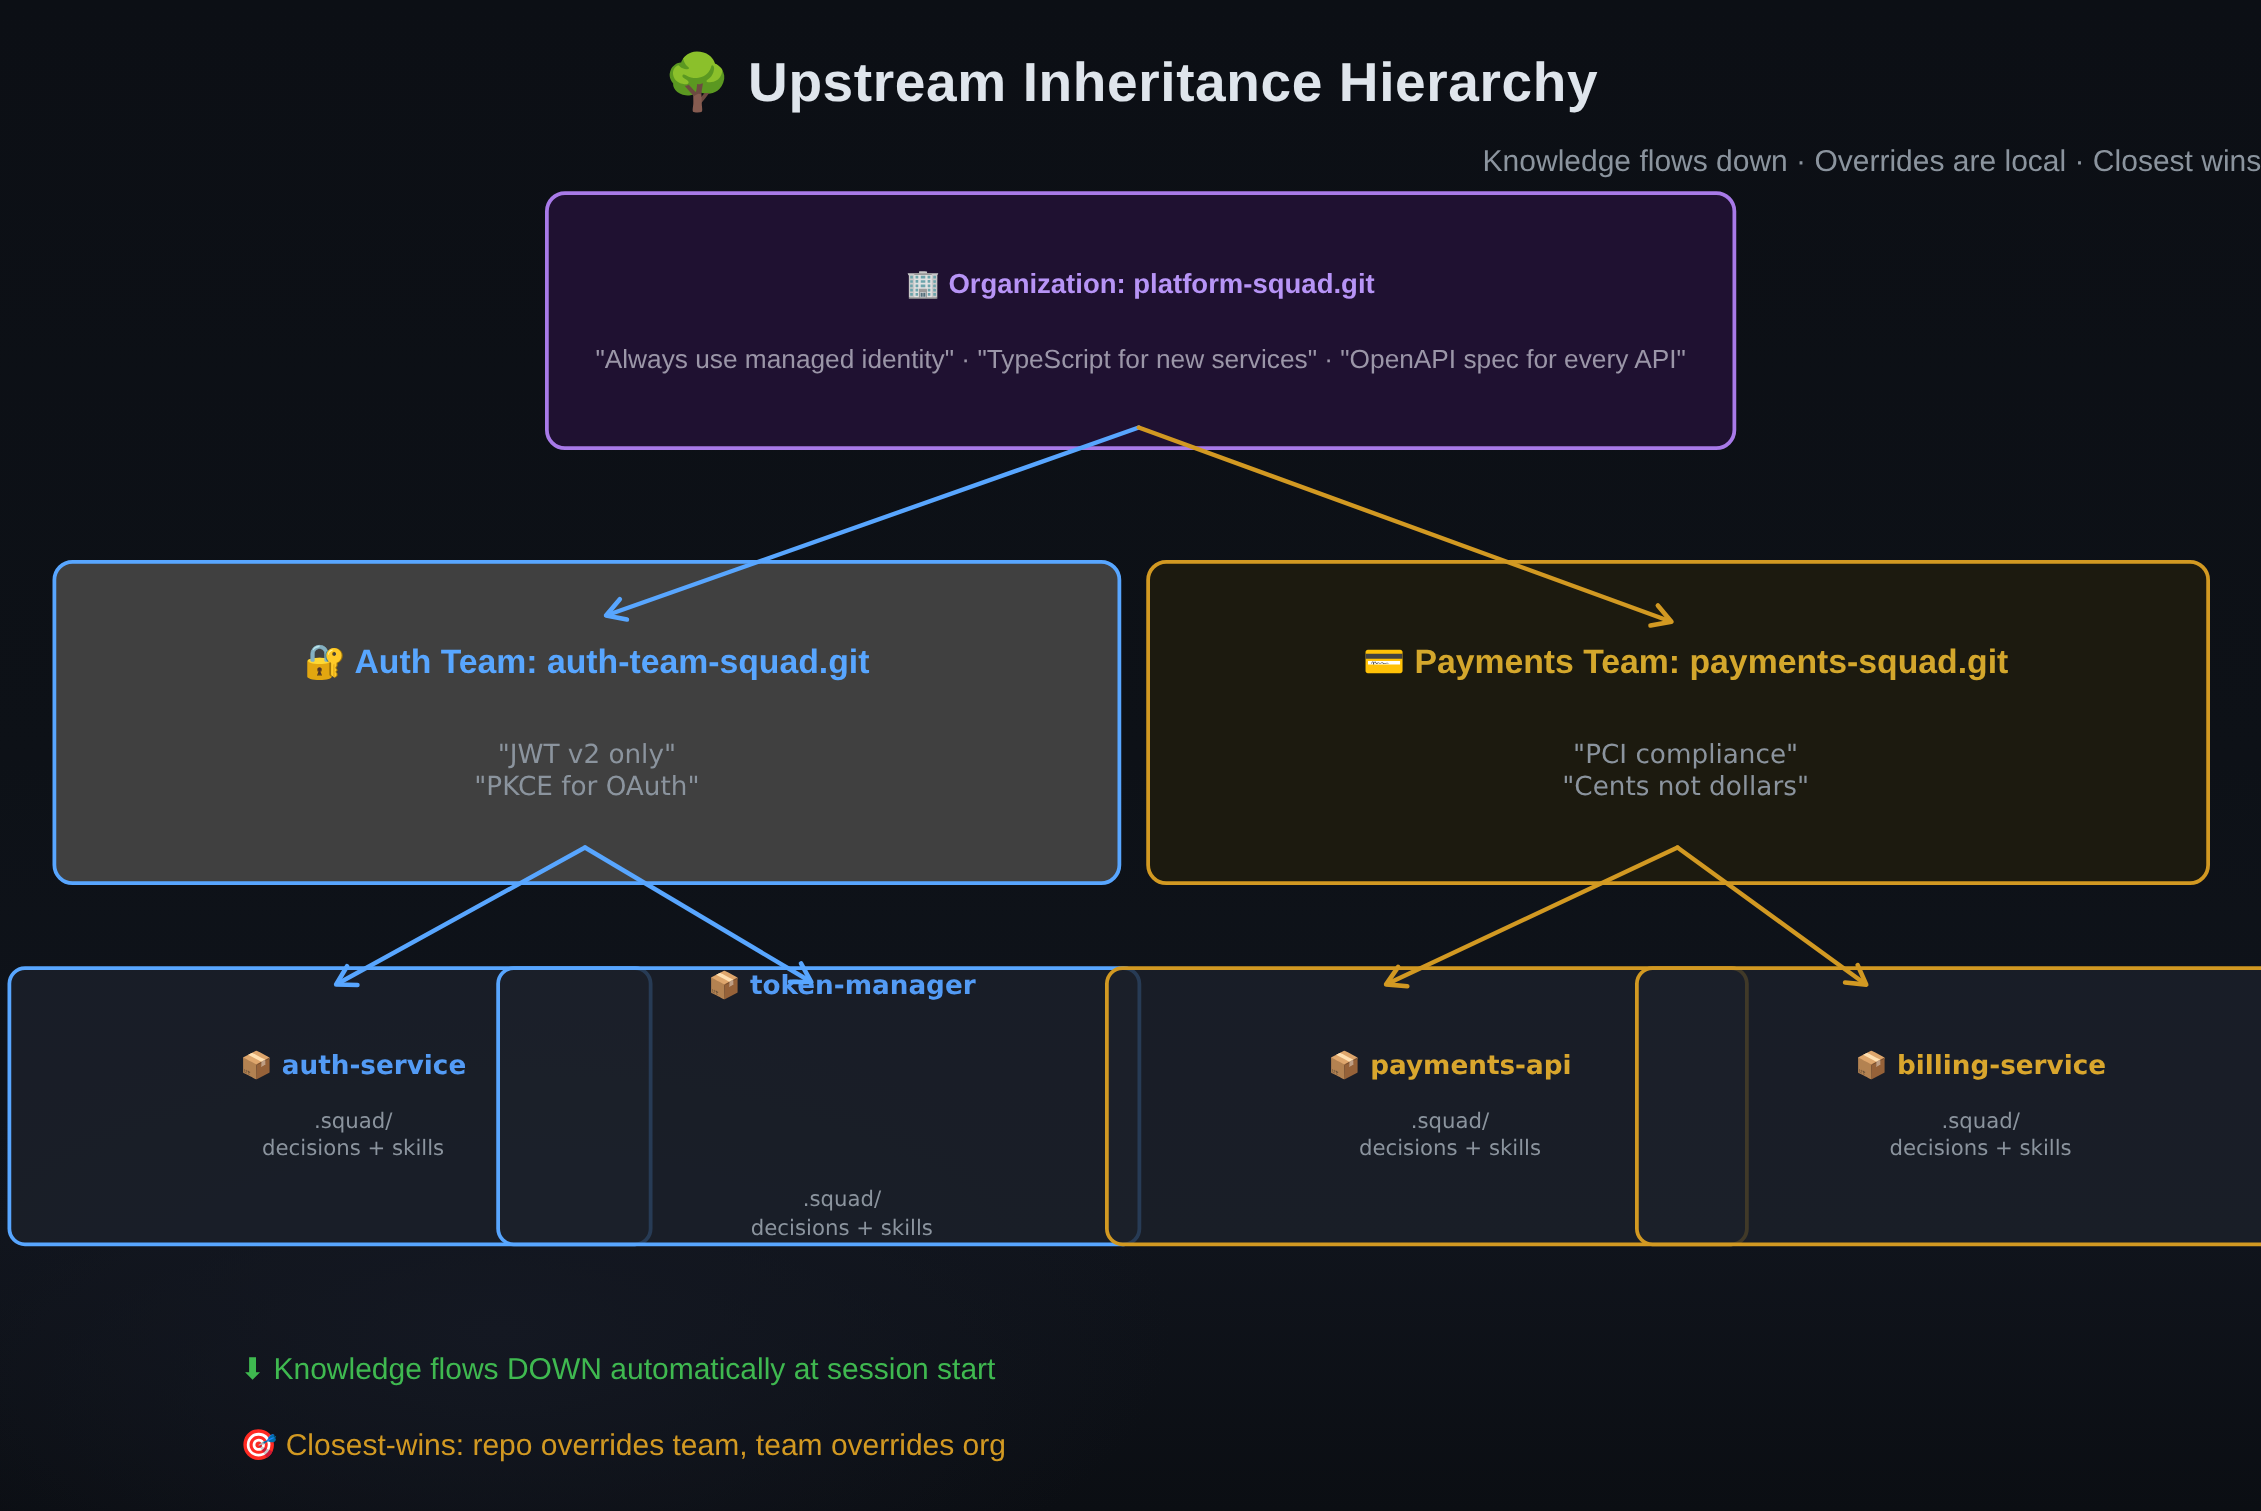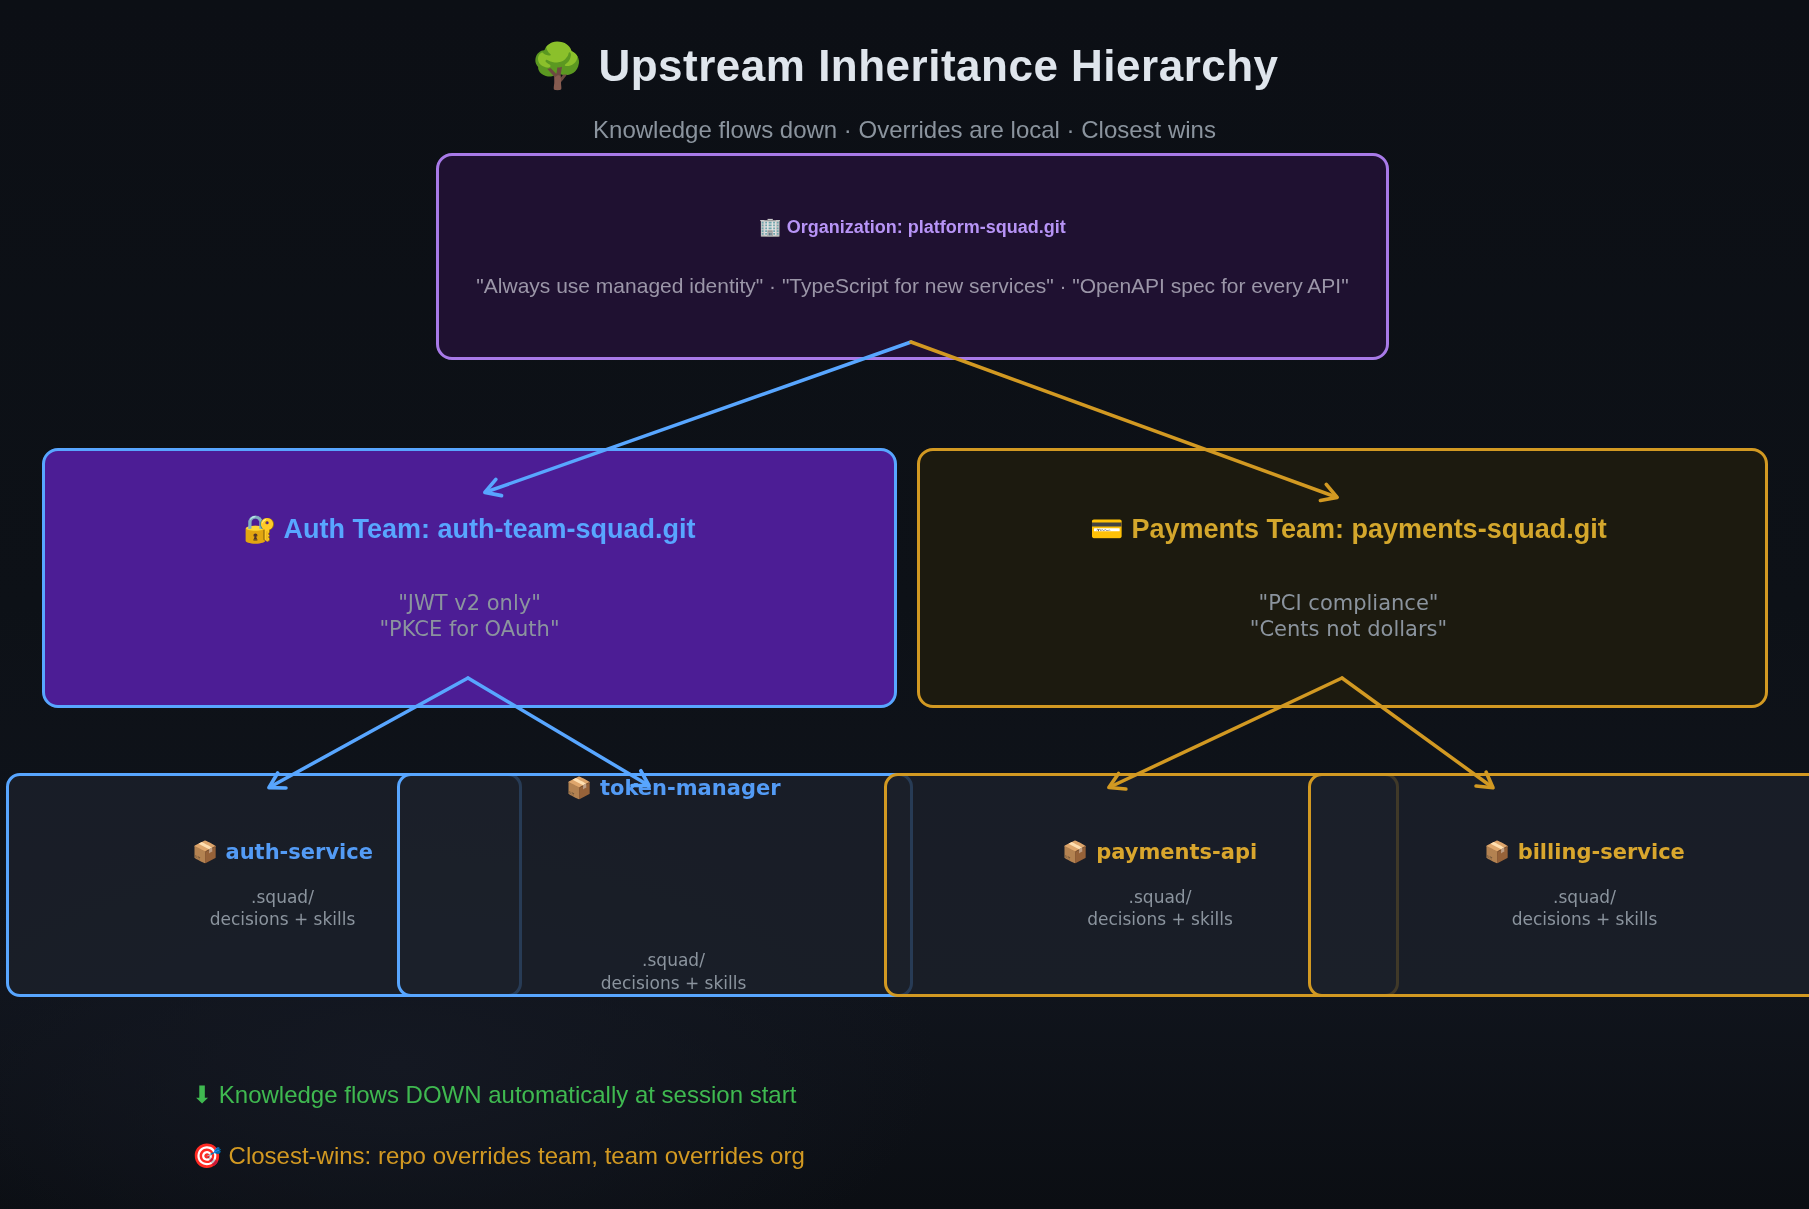--- a/index.html
+++ b/index.html
@@ -15,36 +15,36 @@
   }
   .canvas{position:absolute;inset:0;}
 
   .page-title{
     position:absolute;left:0;top:40px;width:1809px;
     text-align:center;
     font-size:44px;font-weight:bold;color:#dfe5ec;letter-spacing:.5px;
   }
   .page-subtitle{
     position:absolute;left:0;top:116px;width:1809px;
-    text-align:center;font-size:24px;color:#8b949e;
+    text-align:right;font-size:24px;color:#8b949e;
   }
 
   .node{
     position:absolute;box-sizing:border-box;
     display:flex;flex-direction:column;align-items:center;justify-content:center;
     text-align:center;border-radius:16px;border:3px solid;
   }
   .node .title{font-weight:bold;white-space:nowrap;}
   .node .rules{color:#8b949e;font-family:"DejaVu Sans", sans-serif;}
 
   .org{background:#1f1131;border-color:#a87ae8;}
-  .org .title{font-size:18px;color:#b794f6;margin-bottom:36px;}
+  .org .title{font-size:22px;color:#b794f6;margin-bottom:36px;}
   .org .rules{font-size:21px;color:#9b96a8;font-family:"Liberation Sans", sans-serif;}
 
-  .team-blue{background:#4c1d95;border-color:#58a6ff;}
+  .team-blue{background:#404040;border-color:#58a6ff;}
   .team-blue .title{color:#58a6ff;}
   .team-orange{background:#1c1a0f;border-color:#d29922;padding-left:12px;}
   .team-orange .title{color:#d4a72c;}
   .team-blue .title,.team-orange .title{font-size:27px;margin-bottom:46px;}
   .team-blue .rules,.team-orange .rules{font-size:21px;line-height:1.22;}
 
   .leaf{
     background:rgba(28,33,42,0.8);border-radius:14px;padding-left:37px;
   }
   .leaf-blue{border-color:#58a6ff;}

